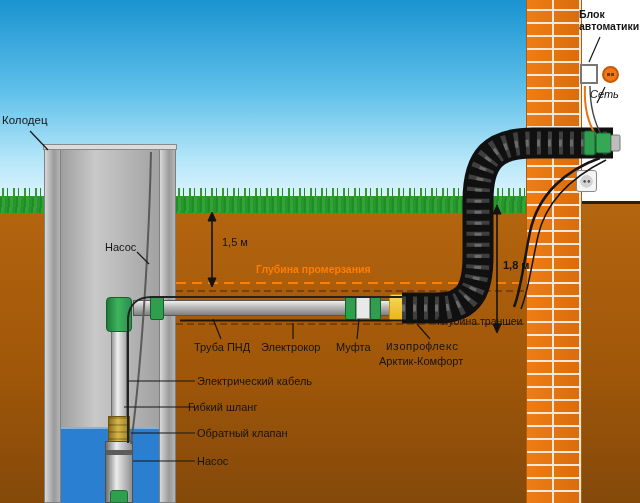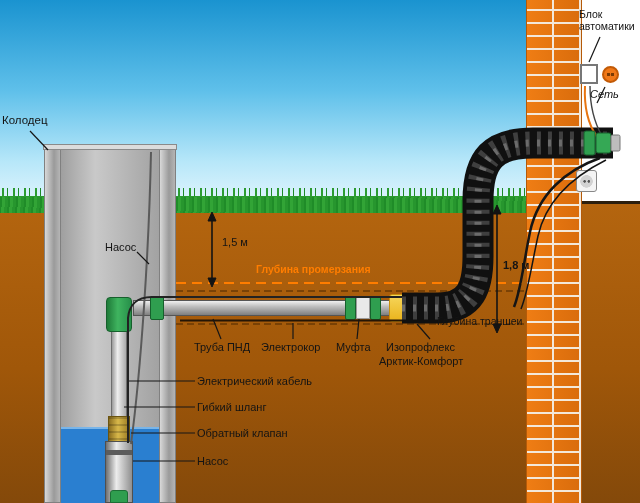--- a/index.html
+++ b/index.html
@@ -105,22 +105,22 @@
 
   <div class="lbl" style="left:2px;top:114px;font-size:11.5px;">Колодец</div>
   <div class="lbl" style="left:105px;top:241px;">Насос</div>
   <div class="lbl" style="left:222px;top:236px;">1,5 м</div>
   <div class="lbl small orange" style="left:256px;top:263px;">Глубина промерзания</div>
   <div class="lbl" style="left:503px;top:259px;font-weight:bold;">1,8 м</div>
   <div class="lbl small" style="left:412px;top:315px;margin-left:25px;">Глубина траншеи</div>
   <div class="lbl" style="left:194px;top:341px;">Труба ПНД</div>
   <div class="lbl" style="left:261px;top:341px;">Электрокор</div>
   <div class="lbl" style="left:336px;top:341px;">Муфта</div>
-  <div class="lbl" style="left:386px;top:341px;">Изопрофлекс</div>
+  <div class="lbl" style="left:386px;top:341px;font-family:Liberation Mono, monospace;">Изопрофлекс</div>
   <div class="lbl" style="left:379px;top:355px;">Арктик-Комфорт</div>
   <div class="lbl" style="left:197px;top:375px;">Электрический кабель</div>
-  <div class="lbl" style="left:197px;top:401px;">Гибкий шланг</div>
+  <div class="lbl" style="left:188px;top:401px;">Гибкий шланг</div>
   <div class="lbl" style="left:197px;top:427px;">Обратный клапан</div>
   <div class="lbl" style="left:197px;top:455px;">Насос</div>
-  <div class="lbl small wrap" style="left:579px;top:8px;width:61px;">Блок автоматики</div>
+  <div class="lbl small wrap" style="left:579px;top:8px;width:61px;font-weight:bold;">Блок автоматики</div>
   <div class="lbl" style="left:590px;top:88px;font-style:italic;">Сеть</div>
 
 </div>
 
 </body></html>

